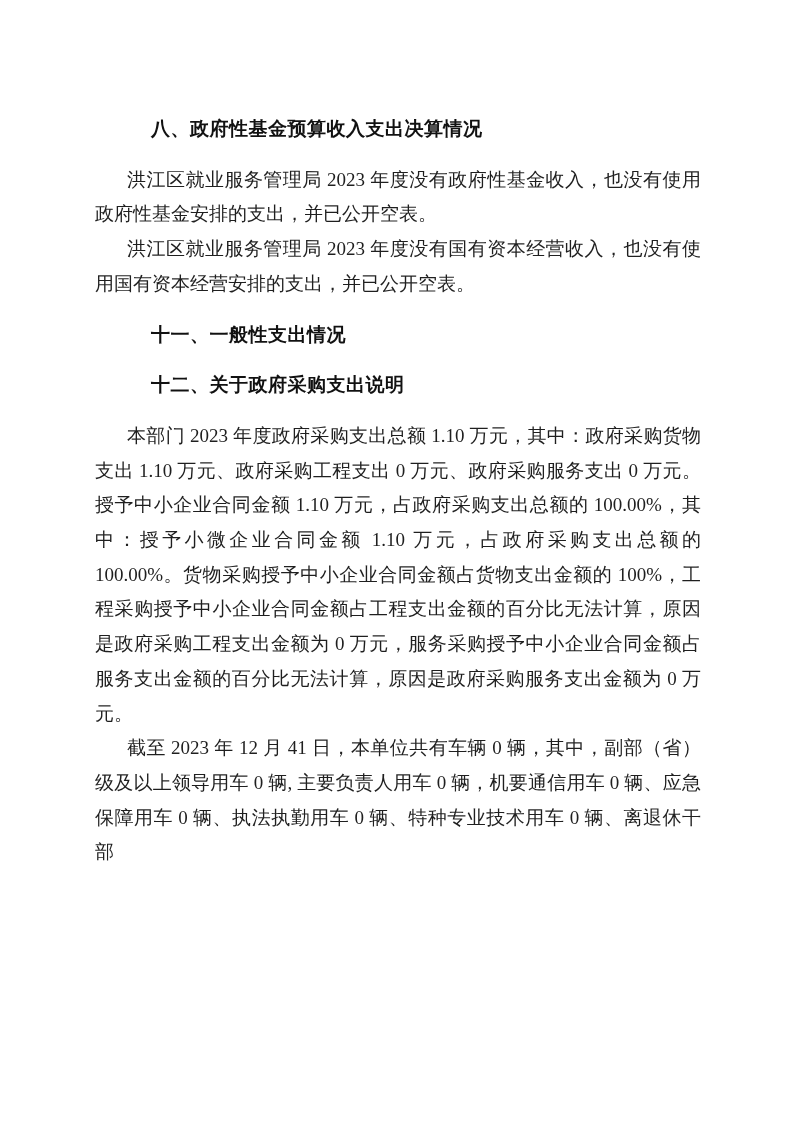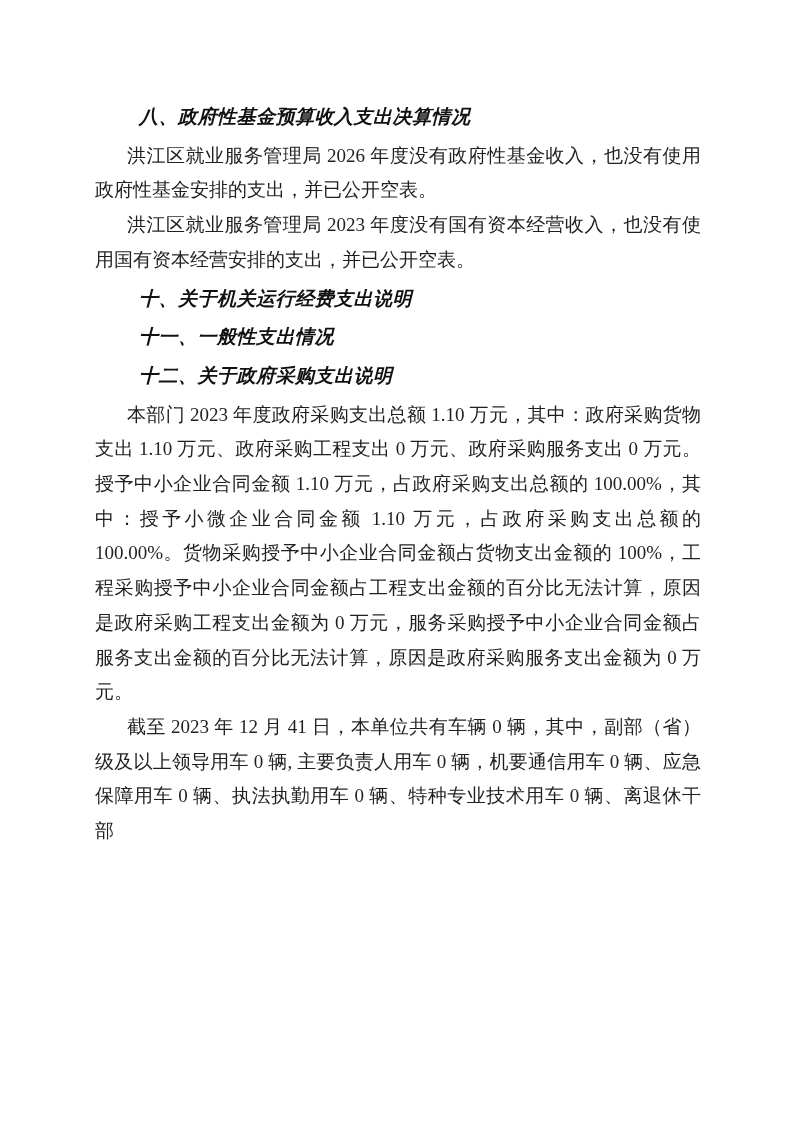--- a/index.html
+++ b/index.html
@@ -17,54 +17,52 @@
     color: #1f1f1f;
     font-family: "Liberation Serif", "DejaVu Serif", serif;
   }
   .content {
     position: absolute;
     left: 95px;
     top: 96px;
     width: 606px;
   }
   .doc-heading {
-    margin: 4px;
+    margin: 16px;
     font-family: "Liberation Sans", "DejaVu Sans", sans-serif;
     font-weight: bold;
     font-size: 19px;
     line-height: 34.7px;
     text-indent: 40px;
     color: #111111;
     letter-spacing: 0.5px;
-    font-style: italic;
   }
   .doc-para {
     margin: 0;
     font-size: 19px;
     line-height: 34.7px;
     text-indent: 32px;
     text-align: justify;
     text-align-last: left;
     color: #1f1f1f;
   }
 </style>
 </head>
 <body>
 
 <div class="page">
   <div class="content">
 
     <h2 class="doc-heading">八、政府性基金预算收入支出决算情况</h2>
 
-    <p class="doc-para">洪江区就业服务管理局 2026 年度没有政府性基金收入，也没有使用政府性基金安排的支出，并已公开空表。</p>
+    <p class="doc-para">洪江区就业服务管理局 2023 年度没有政府性基金收入，也没有使用政府性基金安排的支出，并已公开空表。</p>
 
 
     <p class="doc-para">洪江区就业服务管理局 2023 年度没有国有资本经营收入，也没有使用国有资本经营安排的支出，并已公开空表。</p>
 
-    <h2 class="doc-heading">十、关于机关运行经费支出说明</h2>
 
 
     <h2 class="doc-heading">十一、一般性支出情况</h2>
 
 
     <h2 class="doc-heading">十二、关于政府采购支出说明</h2>
 
     <p class="doc-para">本部门 2023 年度政府采购支出总额 1.10 万元，其中：政府采购货物支出 1.10 万元、政府采购工程支出 0 万元、政府采购服务支出 0 万元。授予中小企业合同金额 1.10 万元，占政府采购支出总额的 100.00%，其中：授予小微企业合同金额 1.10 万元，占政府采购支出总额的 100.00%。货物采购授予中小企业合同金额占货物支出金额的 100%，工程采购授予中小企业合同金额占工程支出金额的百分比无法计算，原因是政府采购工程支出金额为 0 万元，服务采购授予中小企业合同金额占服务支出金额的百分比无法计算，原因是政府采购服务支出金额为 0 万元。</p>
 
 

